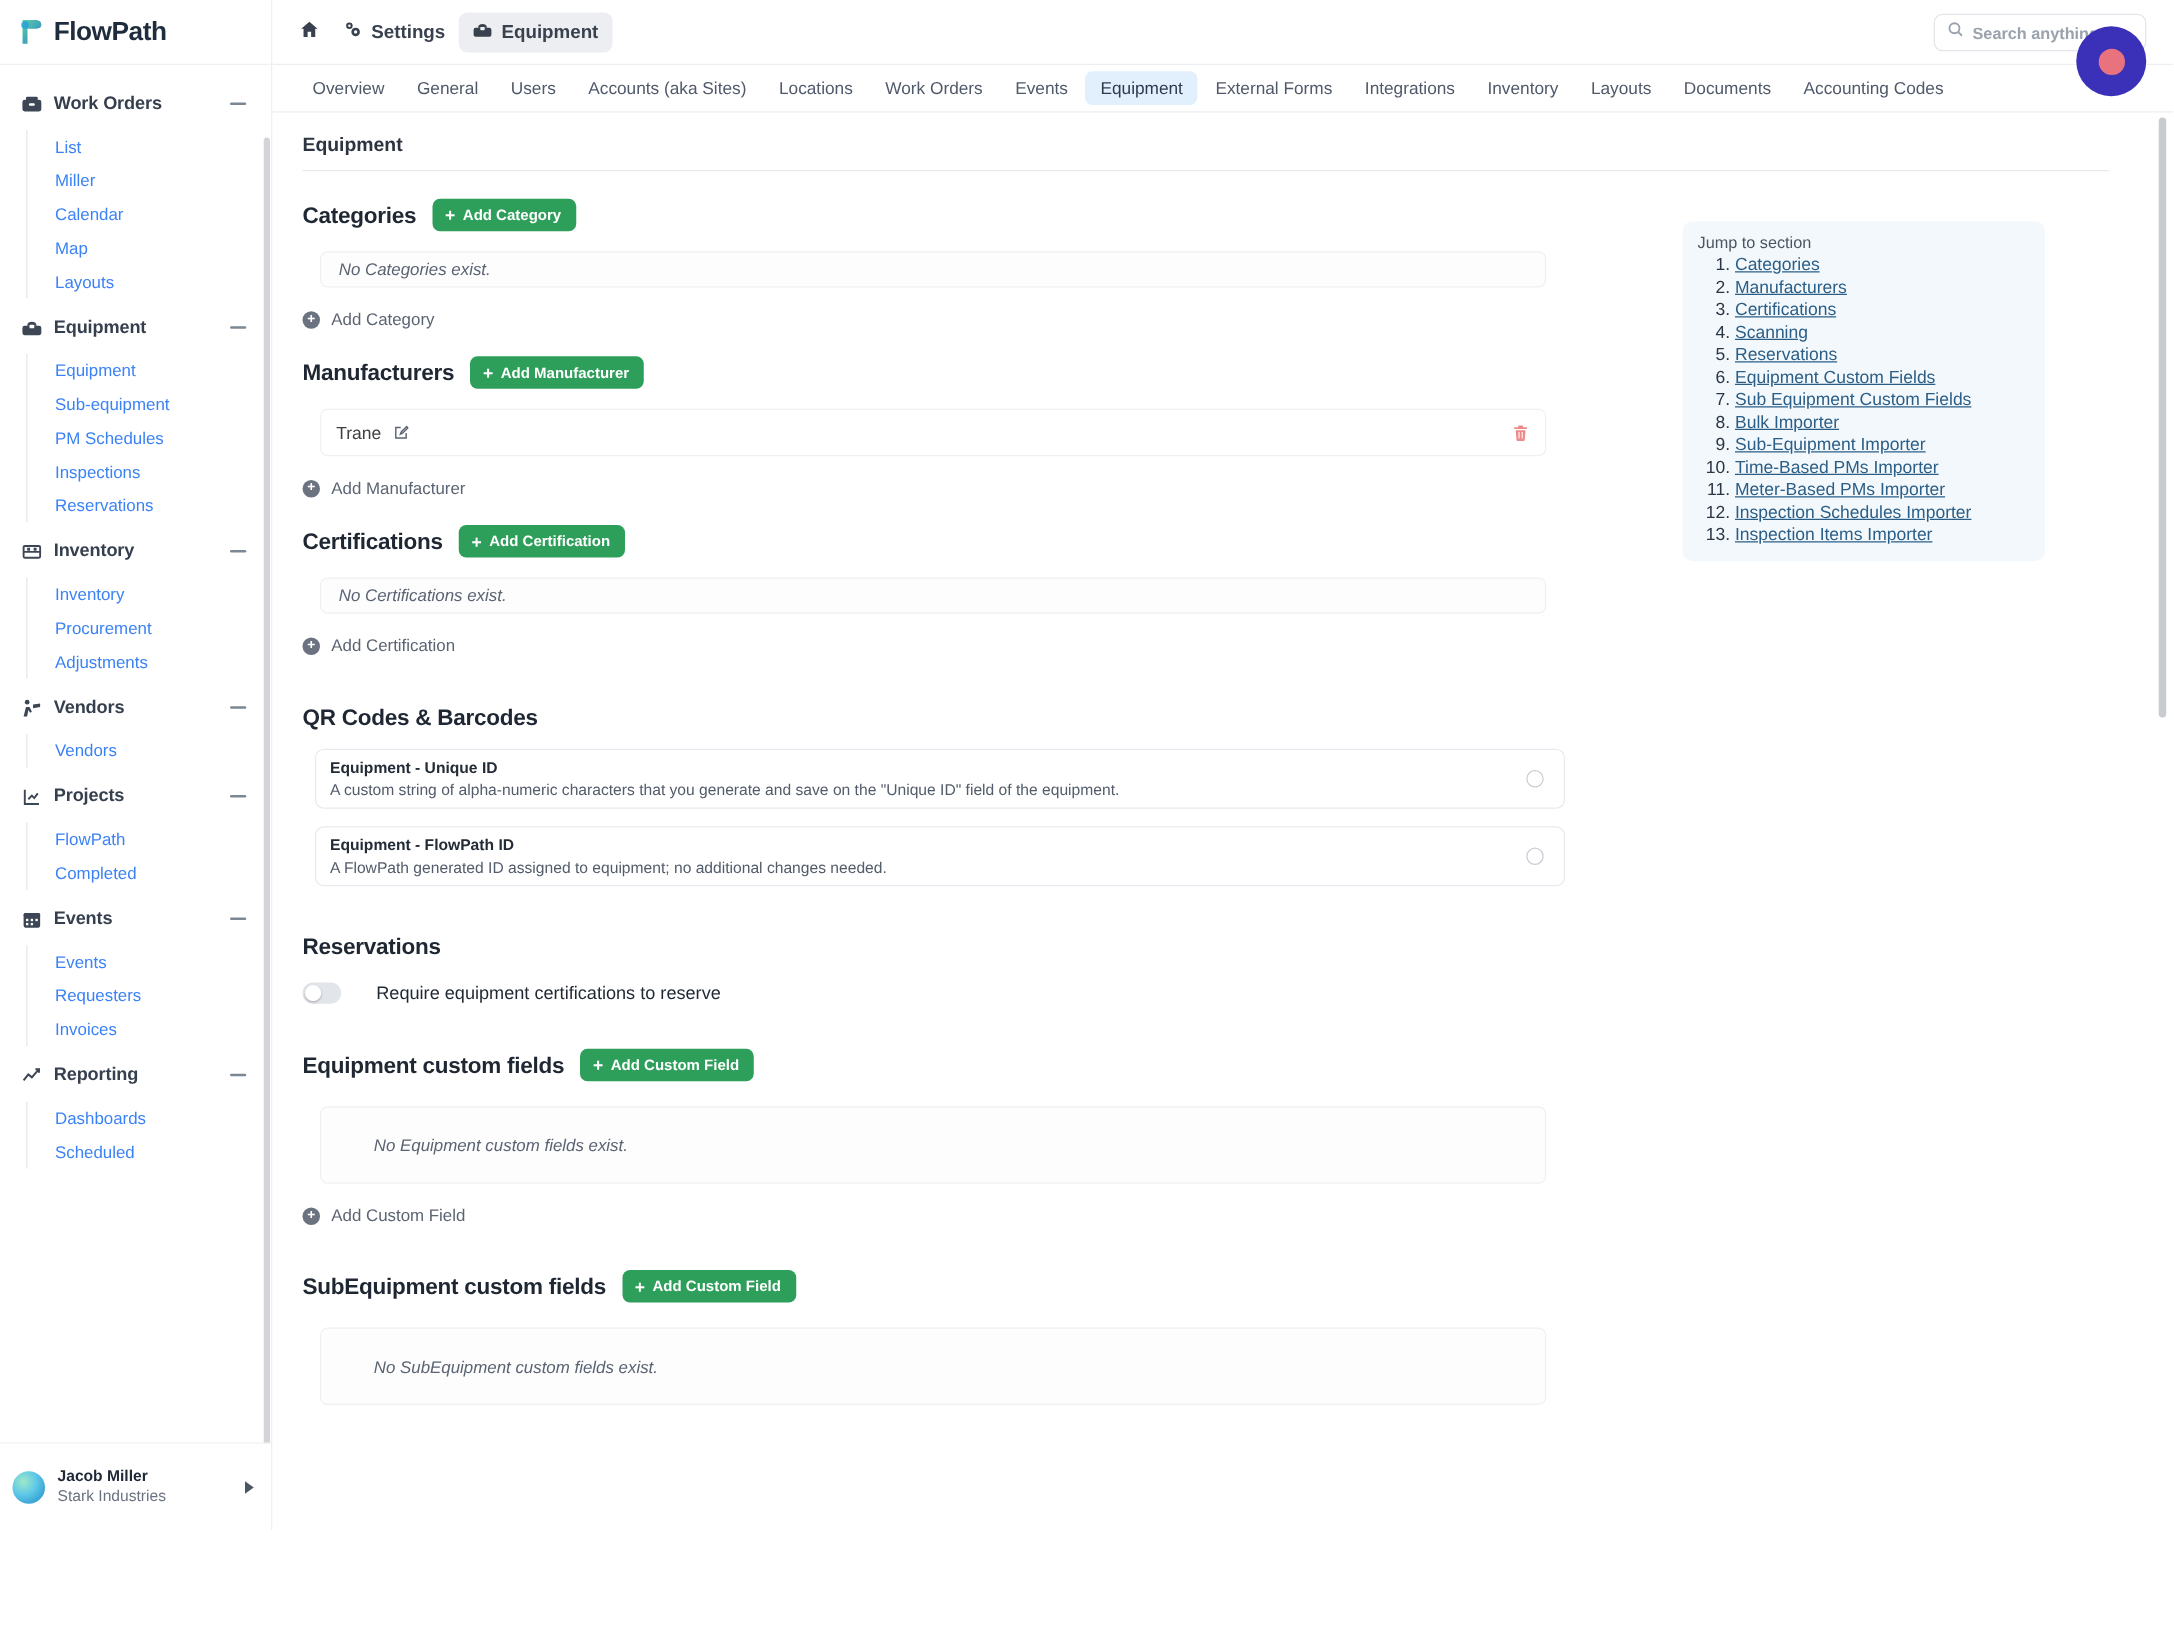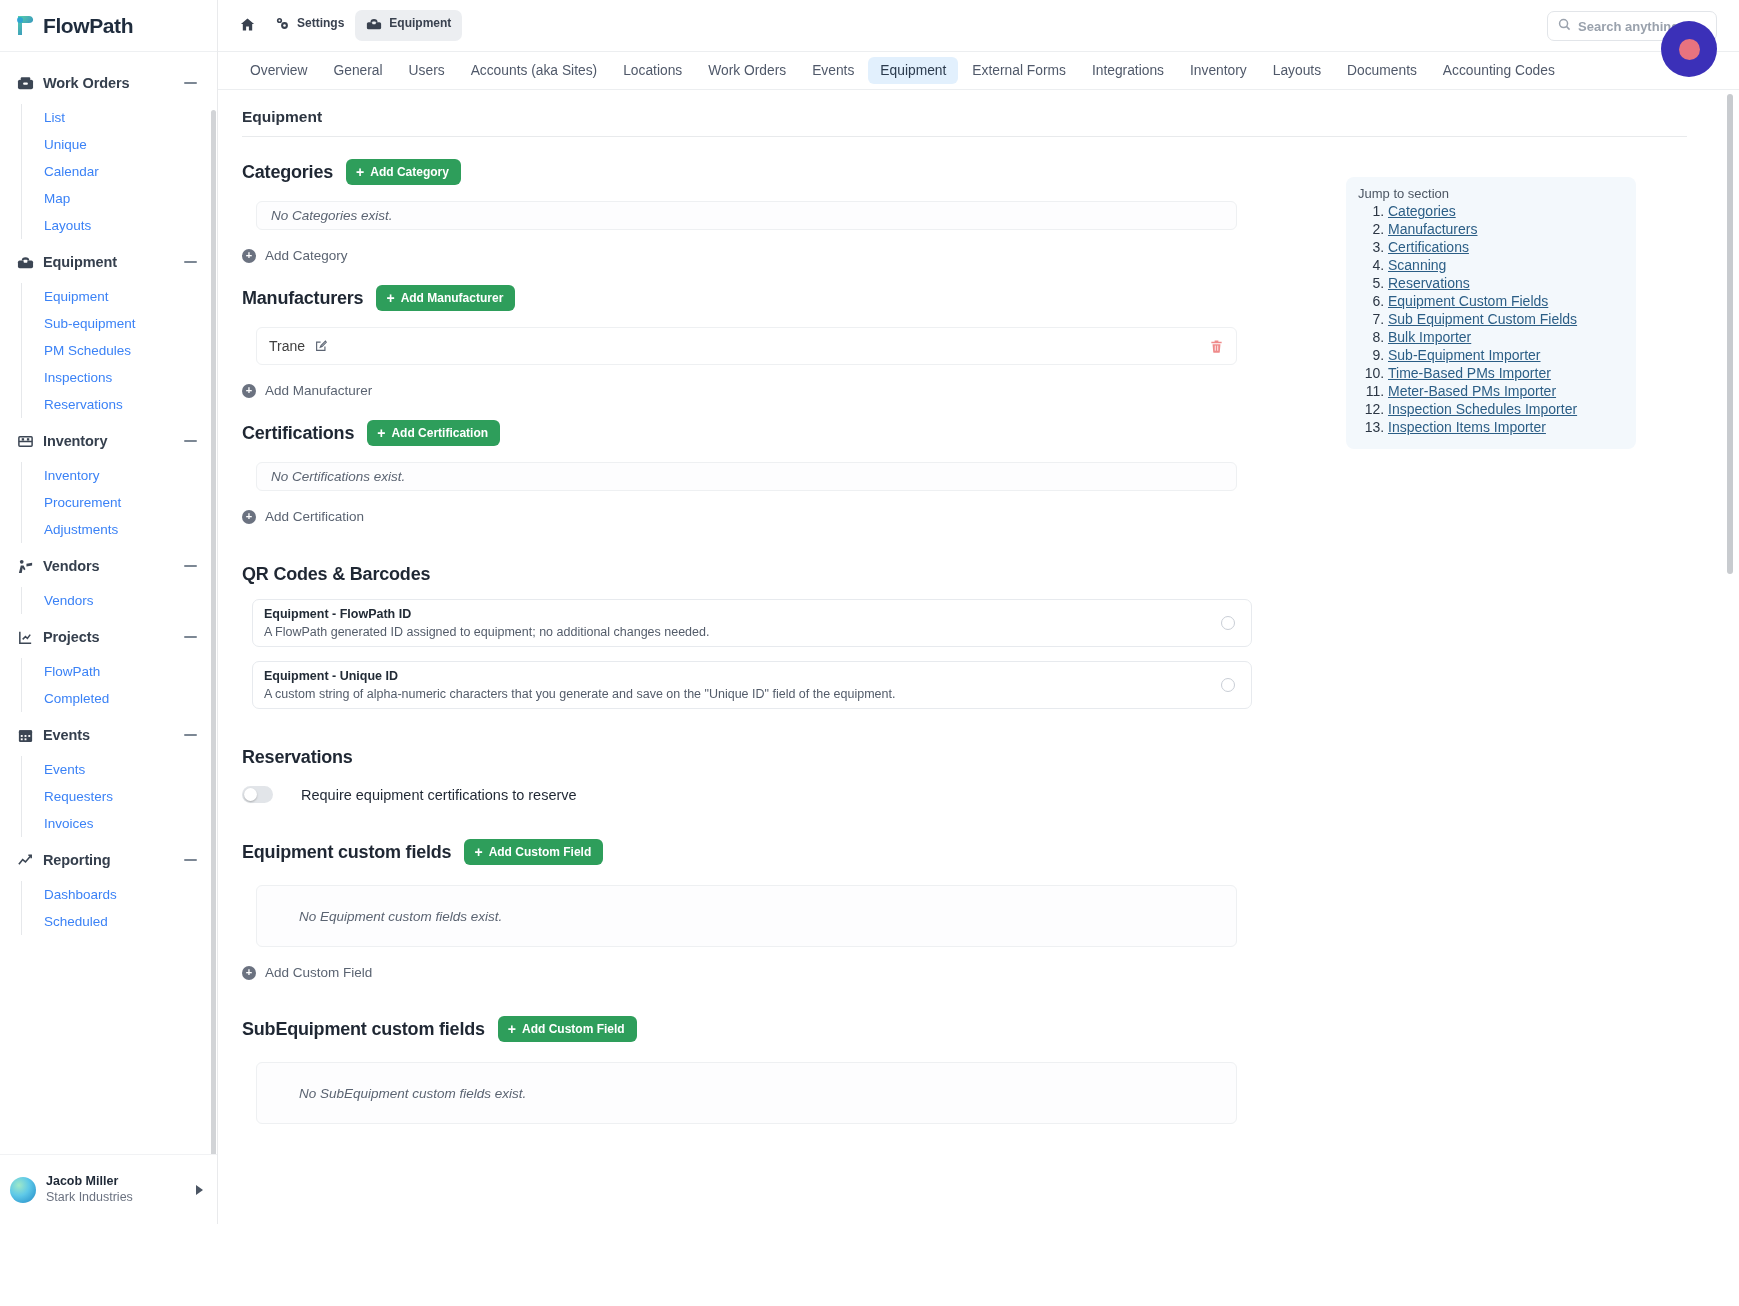--- a/index.html
+++ b/index.html
@@ -93,23 +93,23 @@
   }
   .topbar {
     height: 52px; flex: 0 0 52px;
     display: flex; align-items: center;
     padding: 0 14px 0 14px;
     border-bottom: 1px solid #eceef0;
     background: #fff; position: relative;
   }
   .breadcrumb { display: flex; align-items: center; gap: 0; }
   .crumb {
-    display: flex; gap: 7px;
+    display: flex; align-items: center; gap: 7px;
     padding: 6px 11px; border-radius: 7px;
-    font-size: 12px; font-weight: bold; color: #39414f;
+    font-size: 15px; font-weight: bold; color: #39414f;
     cursor: pointer; text-decoration: none;
   }
   .crumb.home { padding: 6px 8px; }
   .crumb.active { background: #eceef1; }
   .searchbox {
     position: absolute; right: 22px; top: 11px;
     width: 170px; height: 30px;
     border: 1px solid #e2e5e9; border-radius: 7px;
     display: flex; align-items: center; gap: 7px;
     padding: 0 10px; background: #fff;
@@ -294,21 +294,21 @@
               <rect x="1" y="5" width="16" height="10" rx="2"></rect>
               <rect x="4" y="2.5" width="10" height="3" rx="1"></rect>
               <rect x="6.5" y="8" width="5" height="2.2" rx="1" fill="#fff"></rect>
             </svg>
           </span>
           <span class="nav-group-title">Work Orders</span>
           <span class="collapse-dash"></span>
         </div>
         <div class="nav-children">
           <a class="nav-child">List</a>
-          <a class="nav-child">Unique</a>
+          <a class="nav-child">Miller</a>
           <a class="nav-child">Calendar</a>
           <a class="nav-child">Map</a>
           <a class="nav-child">Layouts</a>
         </div>
       </div>
 
       <div class="nav-group">
         <div class="nav-group-head">
           <span class="nav-group-icon">
             <svg width="17" height="17" viewBox="0 0 18 18" fill="#3c4654">
@@ -572,29 +572,29 @@
             <span>Add Certification</span>
           </div>
         </section>
 
         <section class="section" style="margin-top:40px">
           <div class="section-head">
             <span class="section-title">QR Codes &amp; Barcodes</span>
           </div>
           <div class="opt-card">
             <div class="opt-text">
+              <div class="opt-title">Equipment - Unique ID</div>
+              <div class="opt-desc">A custom string of alpha-numeric characters that you generate and save on the "Unique ID" field of the equipment.</div>
+            </div>
+            <span class="radio"></span>
+          </div>
+          <div class="opt-card">
+            <div class="opt-text">
               <div class="opt-title">Equipment - FlowPath ID</div>
               <div class="opt-desc">A FlowPath generated ID assigned to equipment; no additional changes needed.</div>
-            </div>
-            <span class="radio"></span>
-          </div>
-          <div class="opt-card">
-            <div class="opt-text">
-              <div class="opt-title">Equipment - Unique ID</div>
-              <div class="opt-desc">A custom string of alpha-numeric characters that you generate and save on the "Unique ID" field of the equipment.</div>
             </div>
             <span class="radio"></span>
           </div>
         </section>
 
         <section class="section" style="margin-top:38px">
           <div class="section-head">
             <span class="section-title">Reservations</span>
           </div>
           <div class="toggle-row">

